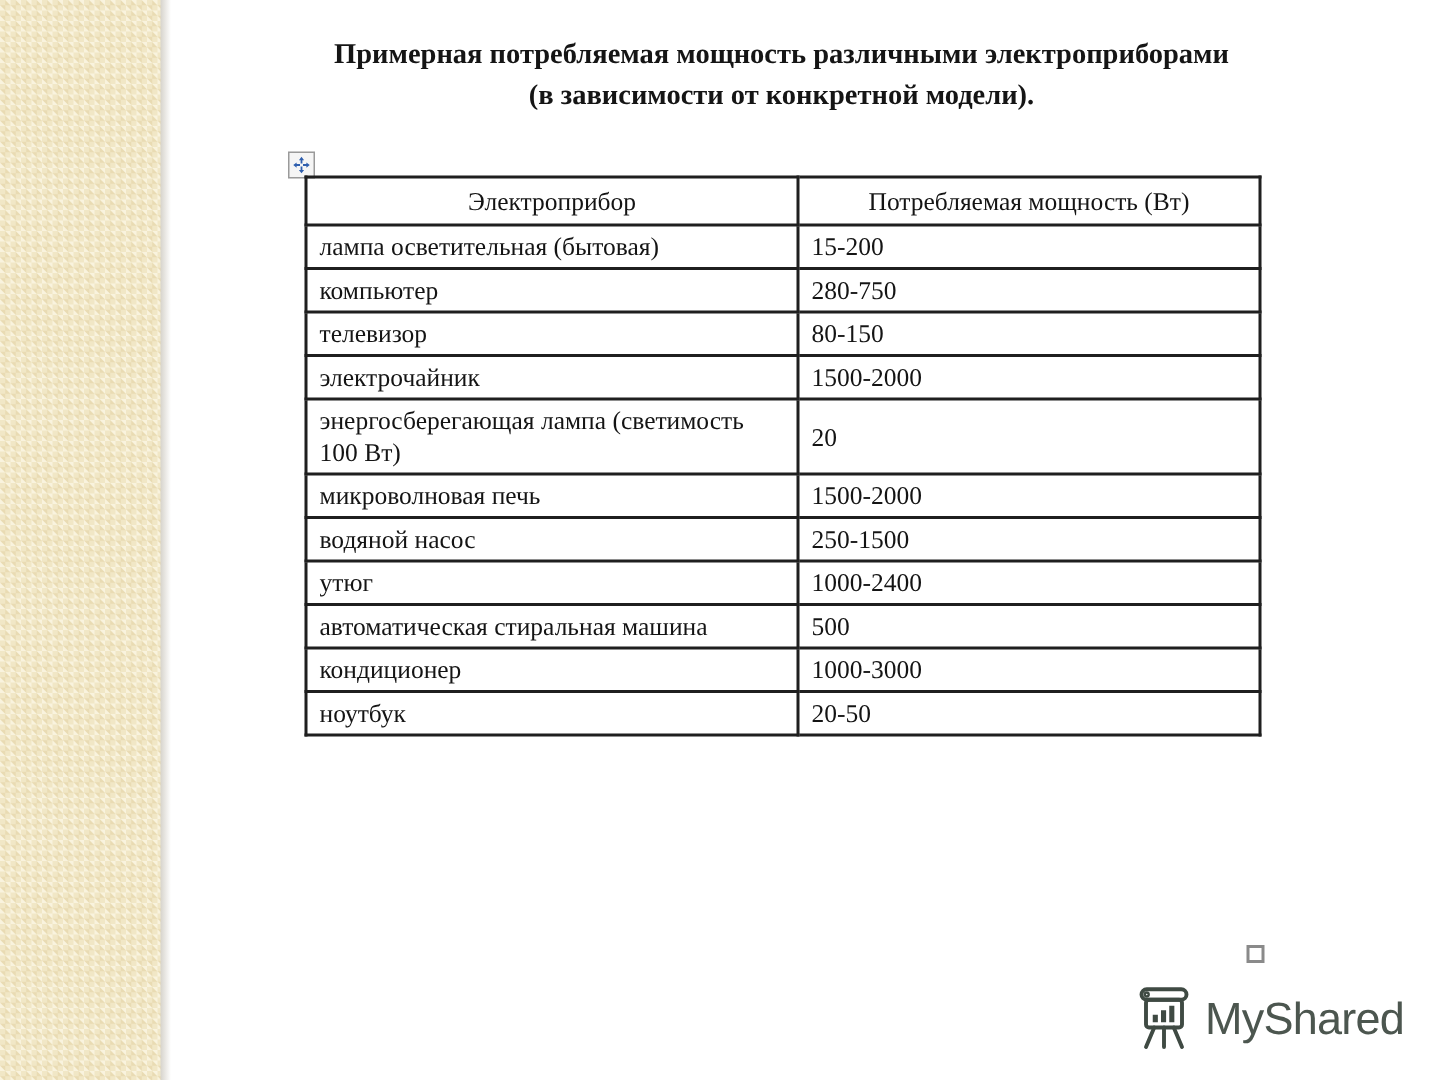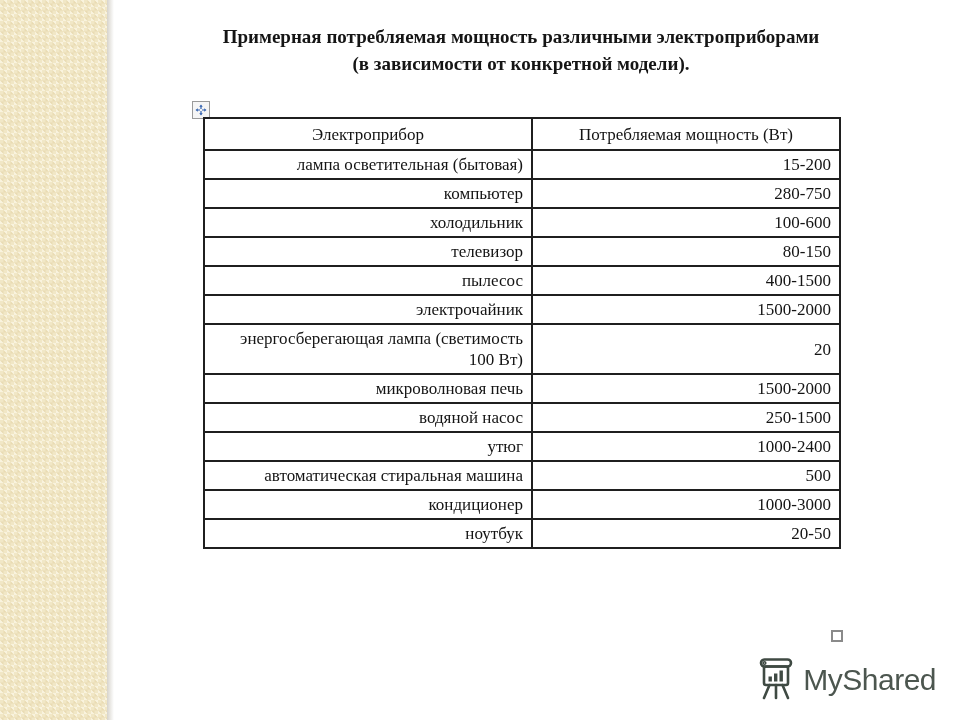--- a/index.html
+++ b/index.html
@@ -68,21 +68,21 @@
   }
   table.power-table th {
     height: 32px;
     font-weight: normal;
     text-align: center;
     vertical-align: middle;
     padding: 2px 0;
   }
   table.power-table td {
     height: 27px;
-    text-align: right;
+    text-align: left;
     vertical-align: middle;
     padding: 3px 8px;
   }
   table.power-table col.col-appliance { width: 328px; }
   table.power-table col.col-power     { width: 308px; }
 
   
   .resize-handle {
     position: absolute; left: 831px; top: 630px;
     width: 12px; height: 12px;
@@ -139,30 +139,22 @@
   <tbody>
       <tr>
         <td>лампа осветительная (бытовая)</td>
         <td>15-200</td>
       </tr>
       <tr>
         <td>компьютер</td>
         <td>280-750</td>
       </tr>
       <tr>
-        <td>холодильник</td>
-        <td>100-600</td>
-      </tr>
-      <tr>
         <td>телевизор</td>
         <td>80-150</td>
-      </tr>
-      <tr>
-        <td>пылесос</td>
-        <td>400-1500</td>
       </tr>
       <tr>
         <td>электрочайник</td>
         <td>1500-2000</td>
       </tr>
       <tr>
         <td>энергосберегающая лампа (светимость 100 Вт)</td>
         <td>20</td>
       </tr>
       <tr>

